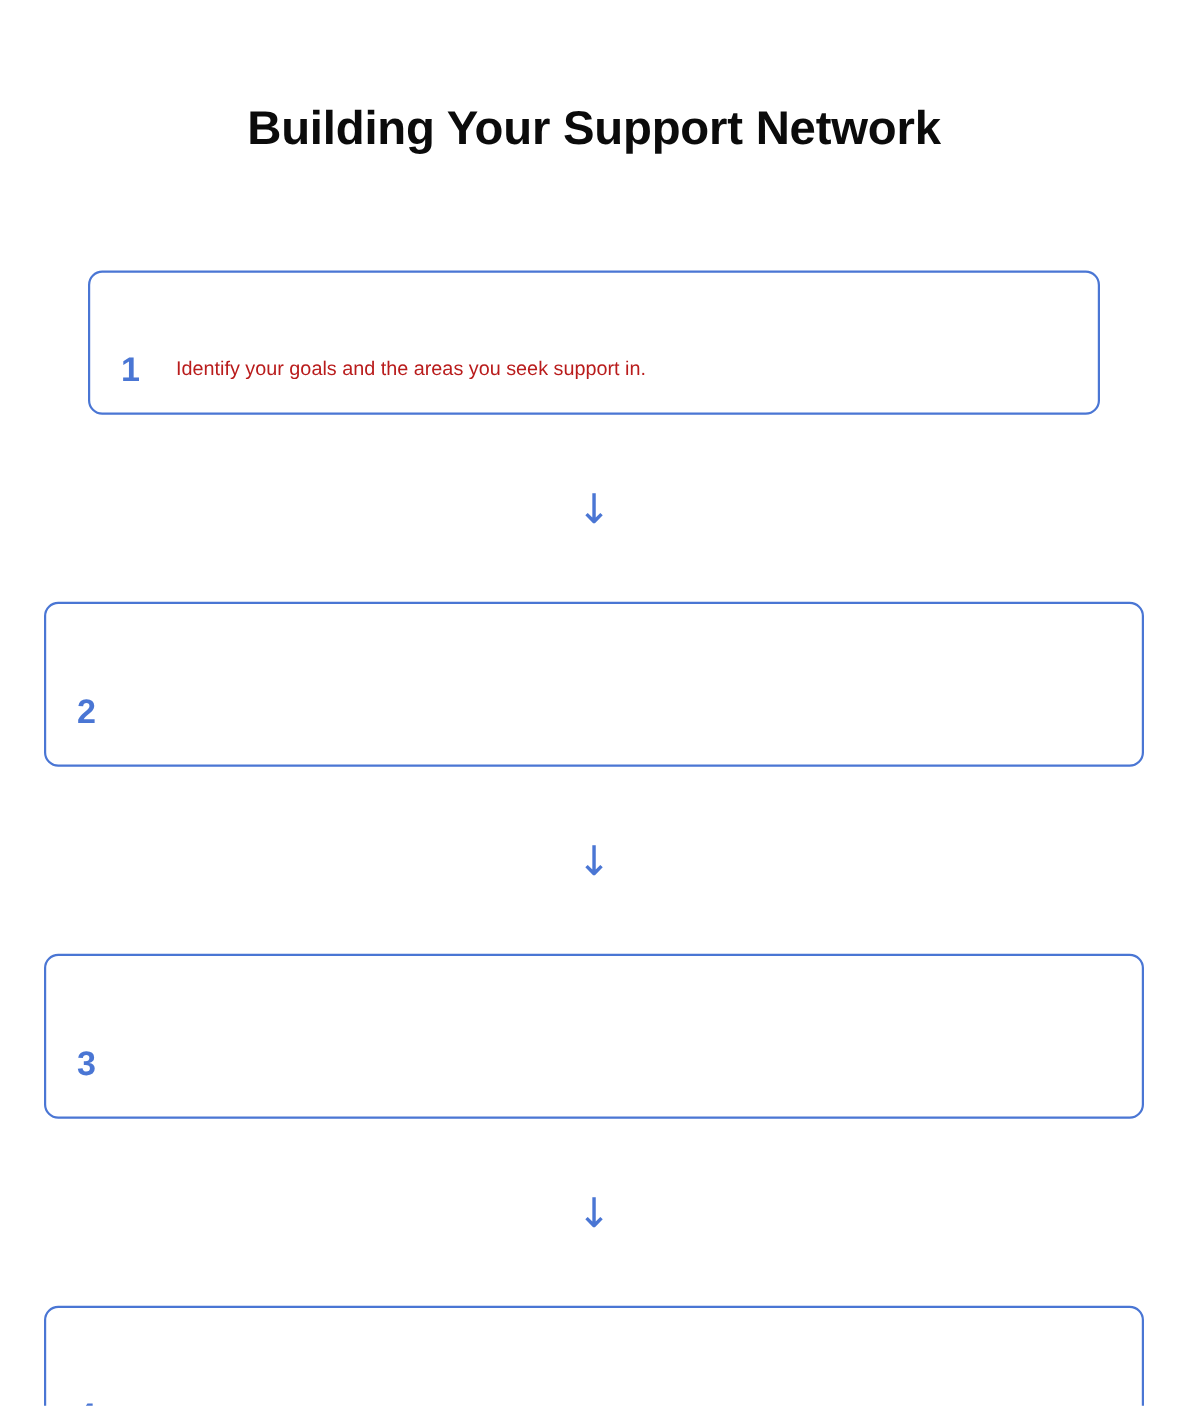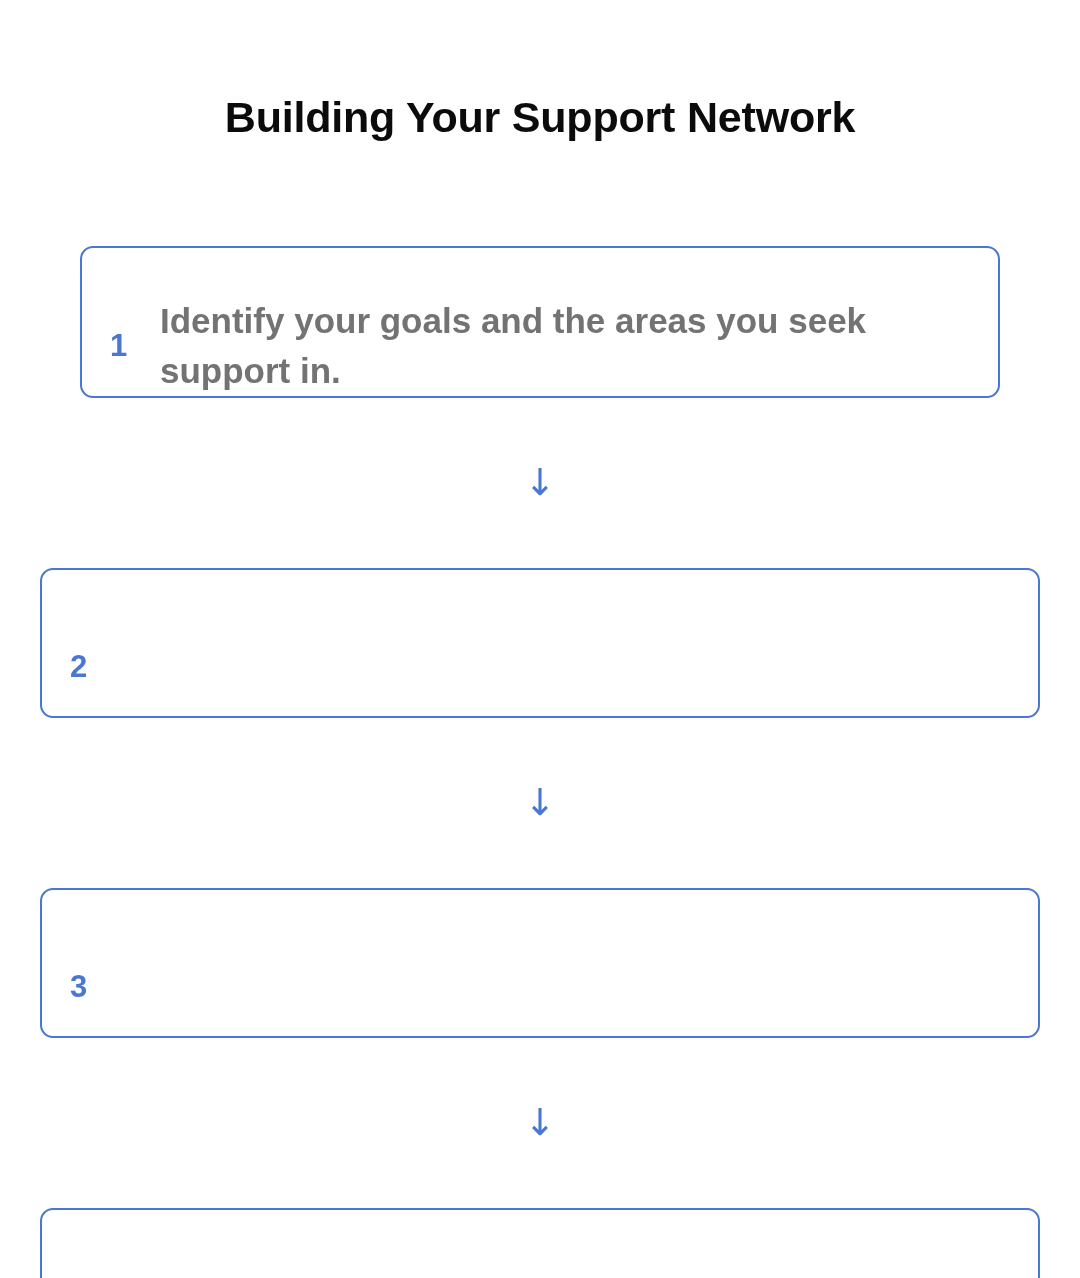--- a/index.html
+++ b/index.html
@@ -75,24 +75,24 @@
     min-width: 30px;
     text-align: left;
     margin-right: 18px;
   }
 
   .step-box.w-narrow .step-number {
     margin-right: 20px;
   }
 
   .step-text {
-    font-size: 35px;
+    font-size: 18px;
     line-height: 1.42;
-    color: #737373;
-    font-weight: bold;
+    color: #b91c1c;
+    font-weight: normal;
     flex: 1 1 auto;
     padding-right: 10px;
   }
 
   .arrow {
     color: #4a76d4;
     font-size: 37px;
     line-height: 1;
     height: 74px;
     display: flex;

